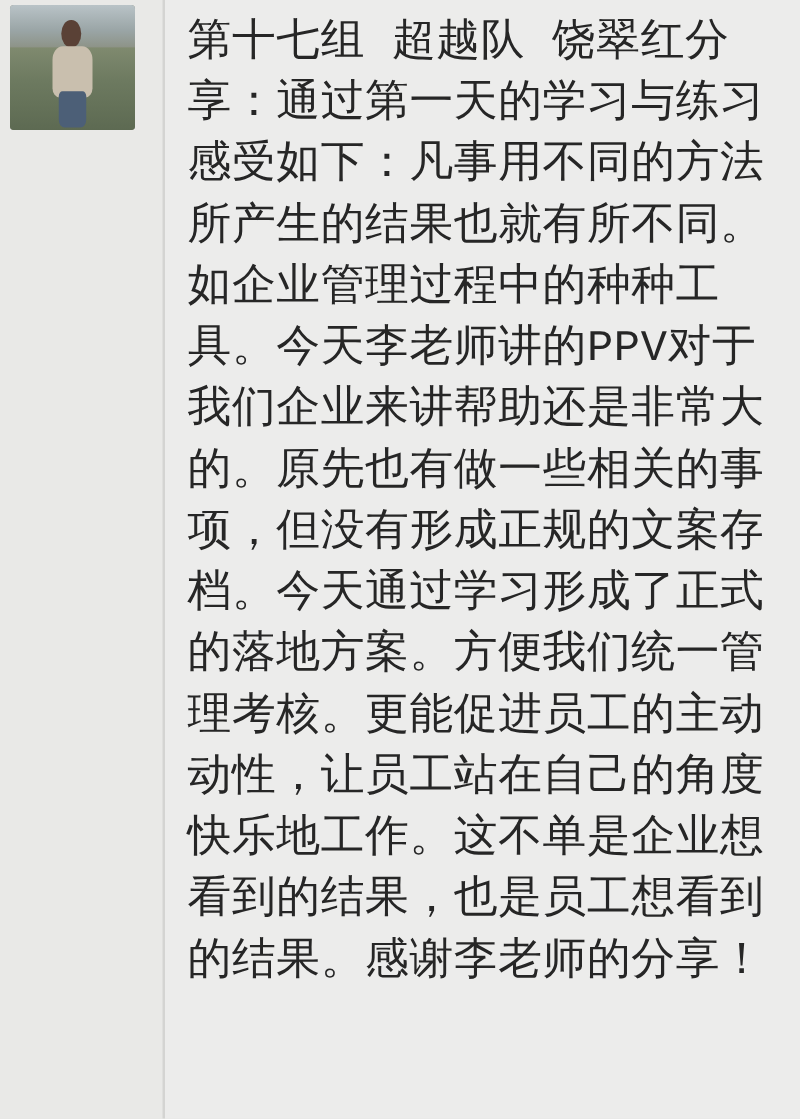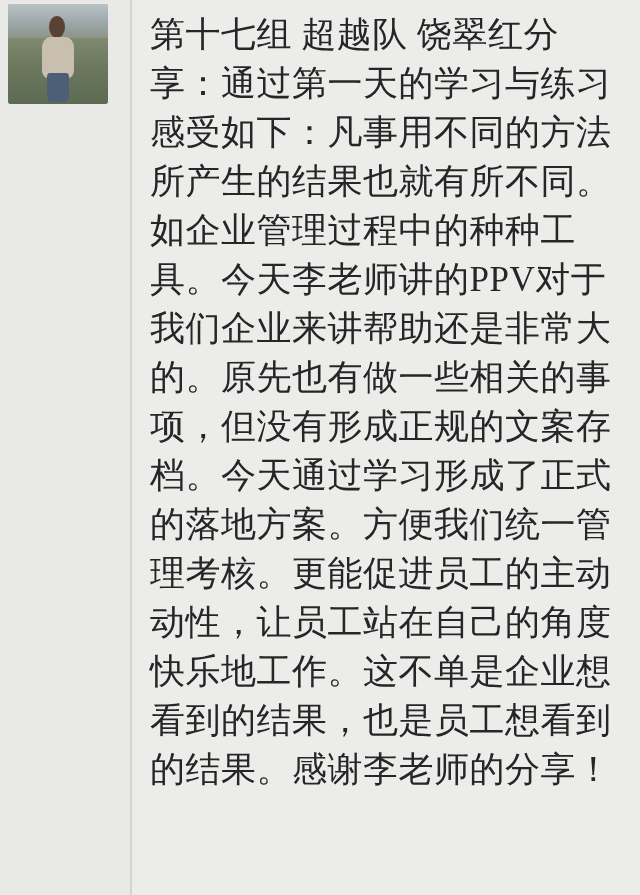--- a/index.html
+++ b/index.html
@@ -85,21 +85,21 @@
   .message-col {
     flex: 1 1 auto;
     height: 895px;
     background: #ececeb;
     border-left: 2px solid #d4d4d2;
     box-sizing: border-box;
     padding: 10px 14px 0 18px;
     overflow: hidden;
   }
   .bubble-text {
-    font-family: Liberation Serif, serif;
+    font-family: Liberation Mono, monospace;
     font-size: 35px;
     line-height: 1.40;
     color: #262626;
     letter-spacing: 0.5px;
     white-space: pre-wrap;
     word-break: break-all;
     margin: 0;
   }
 </style>
 </head>

